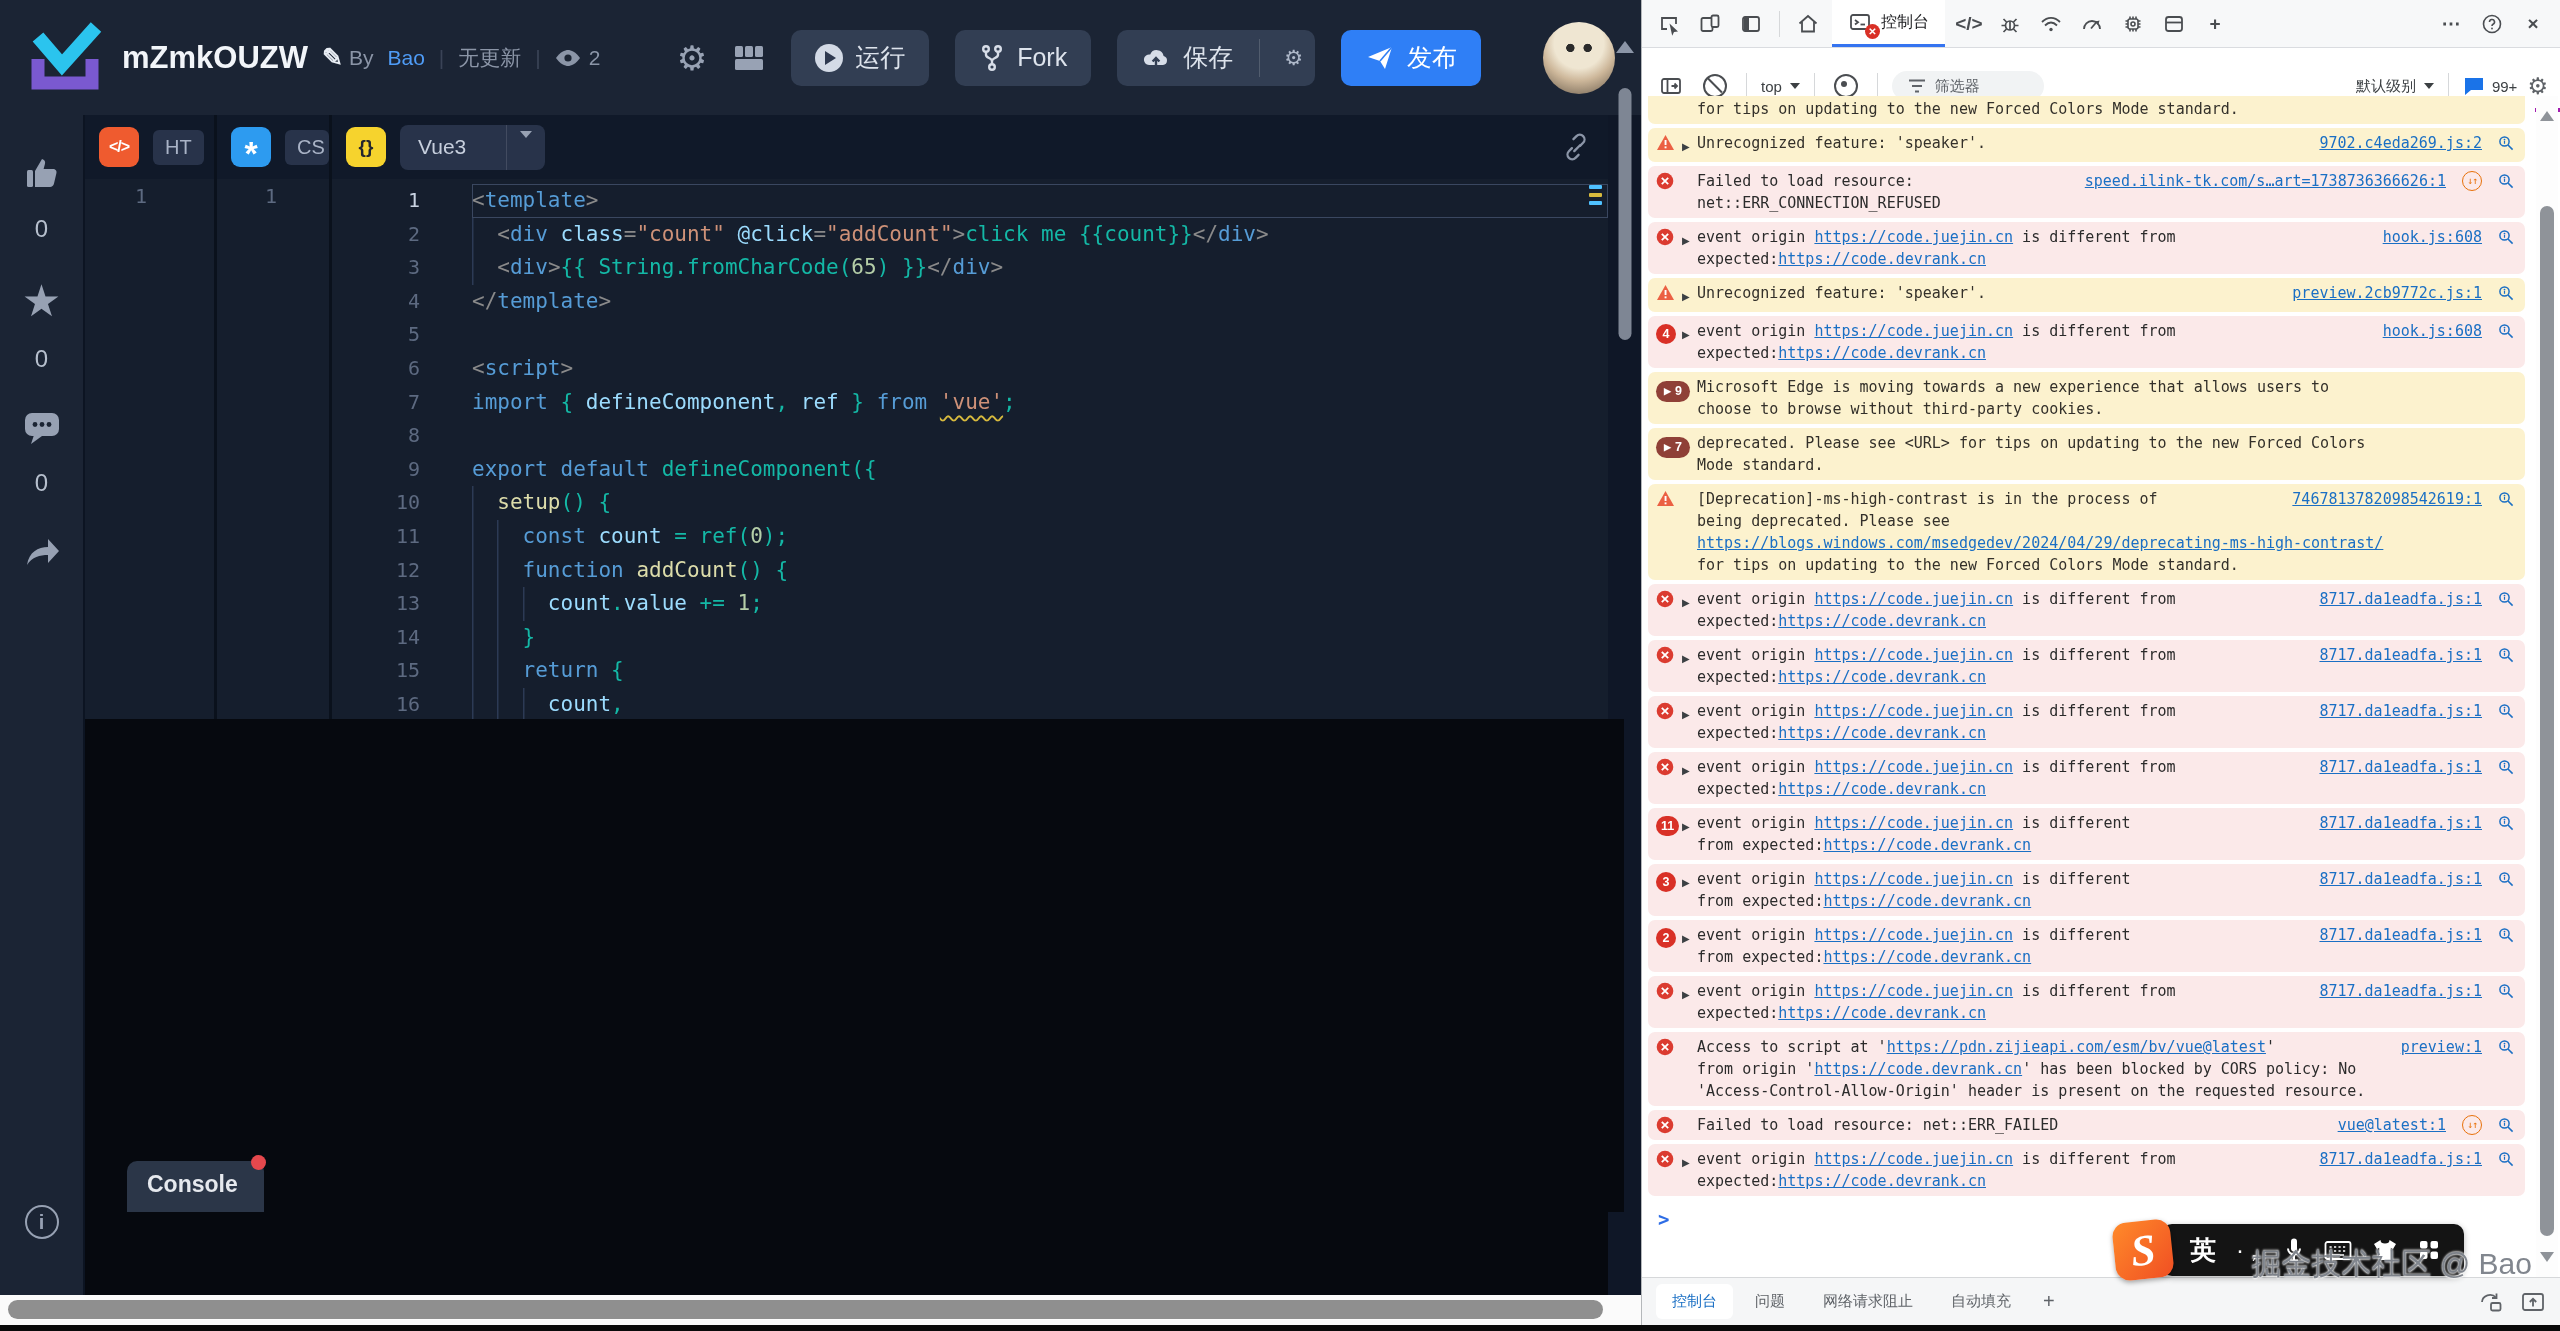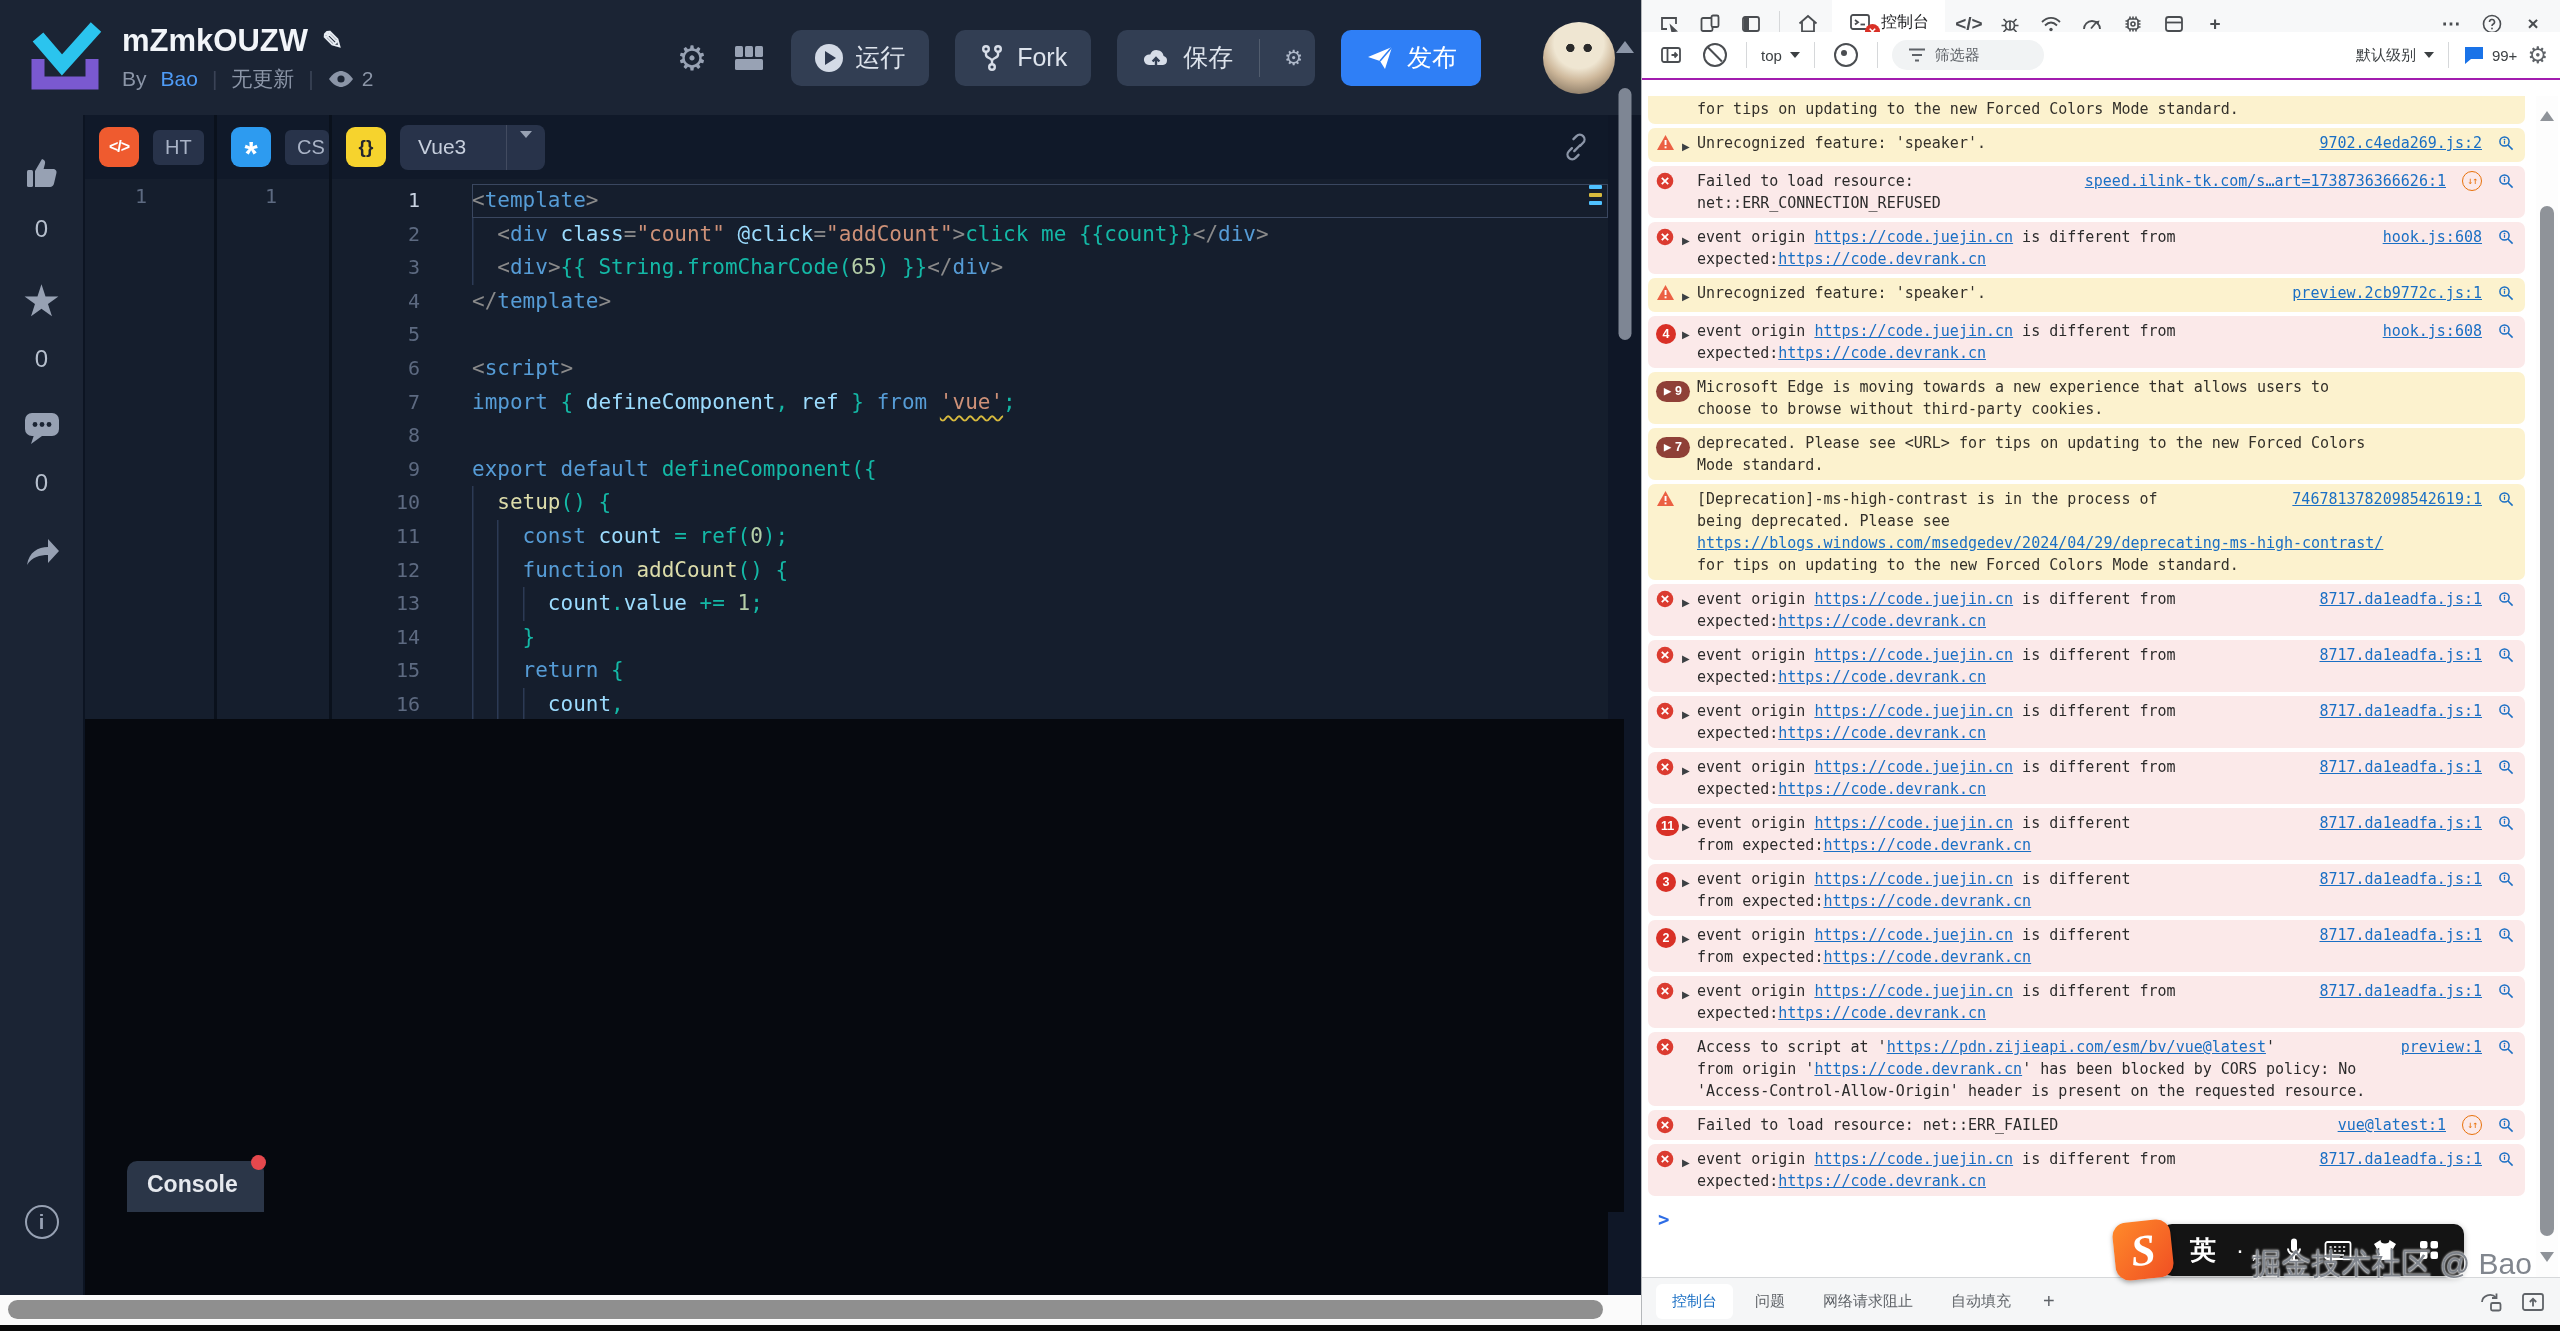--- a/index.html
+++ b/index.html
@@ -4,21 +4,21 @@
 <style>
   html,body{margin:0;padding:0;background:#000;}
   #stage{position:relative;width:2560px;height:1331px;overflow:hidden;
          font-family:"Liberation Sans",sans-serif;background:#0f1727;}
   svg{display:block}
   
   .app{position:absolute;left:0;top:0;width:1641px;height:1331px;background:#0f1727;}
   .app-header{position:absolute;left:0;top:0;width:1641px;height:115px;background:#1b2434;
               display:flex;align-items:center;padding:0 26px;box-sizing:border-box;gap:18px;}
   .logo{width:78px;height:74px;position:relative;flex:0 0 auto;}
-  .title-block{display:flex;flex-direction:column;gap:6px;min-width:330px;}
+  .title-block{display:flex;flex-direction:row;gap:6px;min-width:330px;}
   .title-row{display:flex;align-items:center;gap:14px;color:#f2f5f9;font-size:31px;font-weight:bold;}
   .pencil{color:#e8edf4;font-size:25px;cursor:pointer;}
   .byline{display:flex;align-items:center;gap:14px;color:#8b95a7;font-size:21px;}
   .byline a{color:#4f9cf7;text-decoration:none;}
   .bysep{color:#3a4356;}
   .views{display:flex;align-items:center;gap:8px;}
   .hdr-actions{display:flex;align-items:center;gap:26px;margin-left:auto;margin-right:44px;}
   .hicon{color:#98a2b4;cursor:pointer;display:flex;align-items:center;}
   .gear-glyph{font-size:34px;line-height:1;}
   .hbtn{height:56px;border-radius:10px;background:#323e53;color:#dde3ec;font-size:25px;
@@ -104,21 +104,21 @@
           display:flex;align-items:center;padding:0 10px;box-sizing:border-box;gap:7px;}
   .ticon{width:34px;height:34px;display:flex;align-items:center;justify-content:center;cursor:pointer;color:#4a4d51;border-radius:4px;}
   .ticon.textic{font-size:19px;font-weight:bold;}
   .vsep{width:1px;height:26px;background:#d6d8da;margin:0 4px;}
   .dt-tab{height:47px;display:flex;align-items:center;gap:9px;padding:0 16px;background:#fff;
           border-bottom:3px solid #3574f0;box-sizing:border-box;font-size:16px;color:#202124;cursor:pointer;position:relative;}
   .contab-ic{position:relative;}
   .contab-ic .badge{position:absolute;right:-8px;bottom:-5px;width:15px;height:15px;border-radius:50%;background:#d93026;
                     color:#fff;font-size:10px;display:flex;align-items:center;justify-content:center;font-weight:bold;}
   .spacer{flex:1;}
-  .dt-tb2{position:absolute;left:0;top:32px;width:100%;height:48px;background:#fff;border-bottom:2px solid #a21caf;
+  .dt-tb2{position:absolute;left:0;top:64px;width:100%;height:48px;background:#fff;border-bottom:4px solid #a21caf;
           display:flex;align-items:center;padding:0 12px;box-sizing:border-box;gap:10px;font-size:15px;color:#3c4043;}
   .drop{display:flex;align-items:center;gap:8px;cursor:pointer;}
   .tri-sm{width:0;height:0;border:5px solid transparent;border-top:6px solid #3c4043;margin-top:5px;}
   .filterbox{display:flex;align-items:center;gap:9px;background:#f1f3f4;border-radius:15px;height:30px;padding:0 16px;color:#5f6368;cursor:text;min-width:120px;}
   .circ-ic{width:20px;height:20px;border:2px solid #4a4d51;border-radius:50%;position:relative;}
   .circ-ic.block::after{content:"";position:absolute;left:-1px;top:8px;width:21px;height:2px;background:#4a4d51;transform:rotate(45deg);}
   .circ-ic.eye::after{content:"";position:absolute;left:5px;top:5px;width:6px;height:6px;border-radius:50%;background:#4a4d51;}
   .bubble99{display:flex;align-items:center;gap:7px;color:#3c4043;cursor:pointer;}
   .gear2{font-size:23px;color:#5f6368;cursor:pointer;}
   

